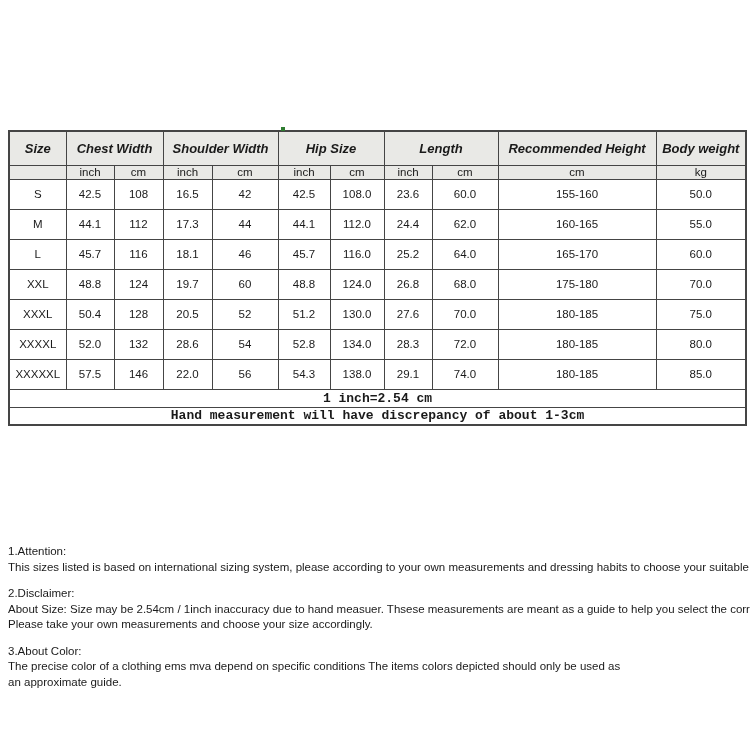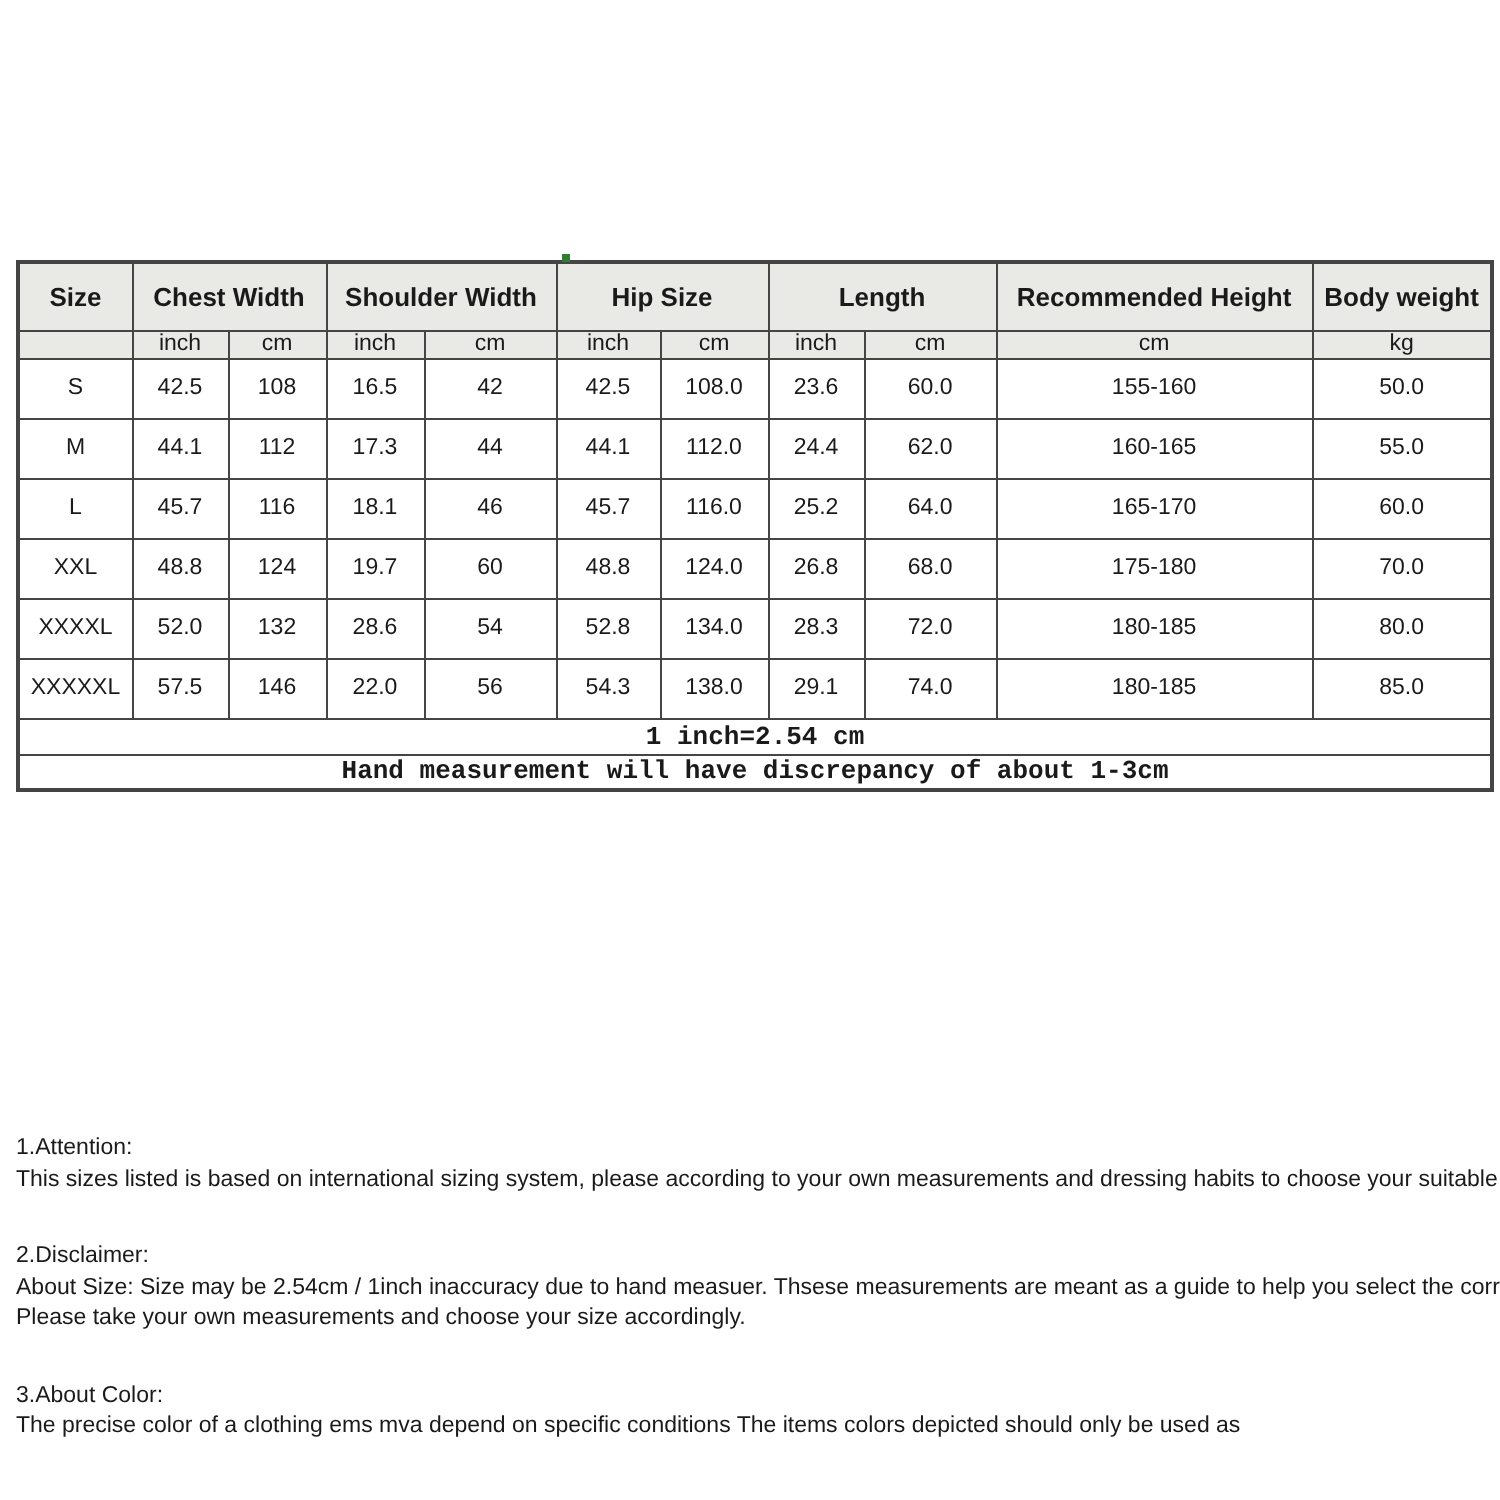--- a/index.html
+++ b/index.html
@@ -20,40 +20,40 @@
   .table-wrap{ position:absolute; left:8px; top:130px; }
   table{
     border-collapse:collapse; table-layout:fixed; width:737px;
     border:2px solid var(--border);
   }
   th,td{
     border:1px solid var(--border);
     text-align:center; vertical-align:middle;
     padding:0; overflow:hidden;
   }
-  tr.h1{ height:34px; }
+  tr.h1{ height:34px;font-style:italic; }
   tr.h1 th{ background:var(--header-bg); font-size:13px; font-weight:bold; }
   tr.h2{ height:14px; }
   tr.h2 th{ background:var(--header-bg); font-size:11.5px; font-weight:normal; }
   tbody tr.data{ height:30px; font-size:11.5px; }
   tr.note{ height:18px; }
   tr.note td{
     font-family:"Liberation Mono","DejaVu Sans Mono",monospace;
     font-weight:bold; font-size:13px;
   }
   .artifact-dot{
     position:absolute; left:281px; top:127px;
     width:4px; height:4px; background:var(--green);
   }
   .footnotes{
     position:absolute; left:8px; top:544px; width:740px;
     font-size:11.5px;
   }
   .fn-section{ margin-bottom:11px; }
-  .fn-title{ line-height:15.5px;margin-top:23px; }
+  .fn-title{ line-height:15.5px; }
   .fn-line{ line-height:15.5px; white-space:nowrap; }
 </style>
 </head>
 <body>
 
 <div class="table-wrap">
   <table>
     <colgroup id="cols">
         <col style="width: 57px;">
         <col style="width: 48px;">
@@ -138,20 +138,33 @@
           <td>19.7</td>
           <td>60</td>
           <td>48.8</td>
           <td>124.0</td>
           <td>26.8</td>
           <td>68.0</td>
           <td>175-180</td>
           <td>70.0</td>
         </tr>
         <tr class="data">
+          <td>XXXL</td>
+          <td>50.4</td>
+          <td>128</td>
+          <td>20.5</td>
+          <td>52</td>
+          <td>51.2</td>
+          <td>130.0</td>
+          <td>27.6</td>
+          <td>70.0</td>
+          <td>180-185</td>
+          <td>75.0</td>
+        </tr>
+        <tr class="data">
           <td>XXXXL</td>
           <td>52.0</td>
           <td>132</td>
           <td>28.6</td>
           <td>54</td>
           <td>52.8</td>
           <td>134.0</td>
           <td>28.3</td>
           <td>72.0</td>
           <td>180-185</td>
@@ -188,14 +201,15 @@
       <div class="fn-line">This sizes listed is based on international sizing system, please according to your own measurements and dressing habits to choose your suitable size.</div>
     </div>
     <div class="fn-section">
       <div class="fn-title">2.Disclaimer:</div>
       <div class="fn-line">About Size: Size may be 2.54cm / 1inch inaccuracy due to hand measuer. Thsese measurements are meant as a guide to help you select the correct size.</div>
       <div class="fn-line">Please take your own measurements and choose your size accordingly.</div>
     </div>
     <div class="fn-section">
       <div class="fn-title">3.About Color:</div>
       <div class="fn-line">The precise color of a clothing ems mva depend on specific conditions The items colors depicted should only be used as</div>
+      <div class="fn-line">an approximate guide.</div>
     </div>
   </div>
 
 </body></html>

